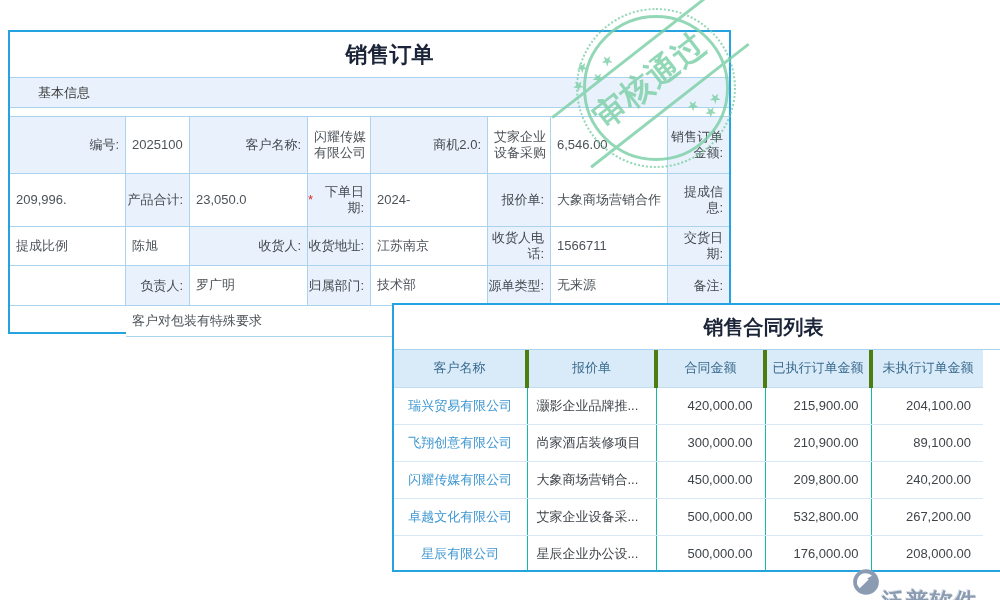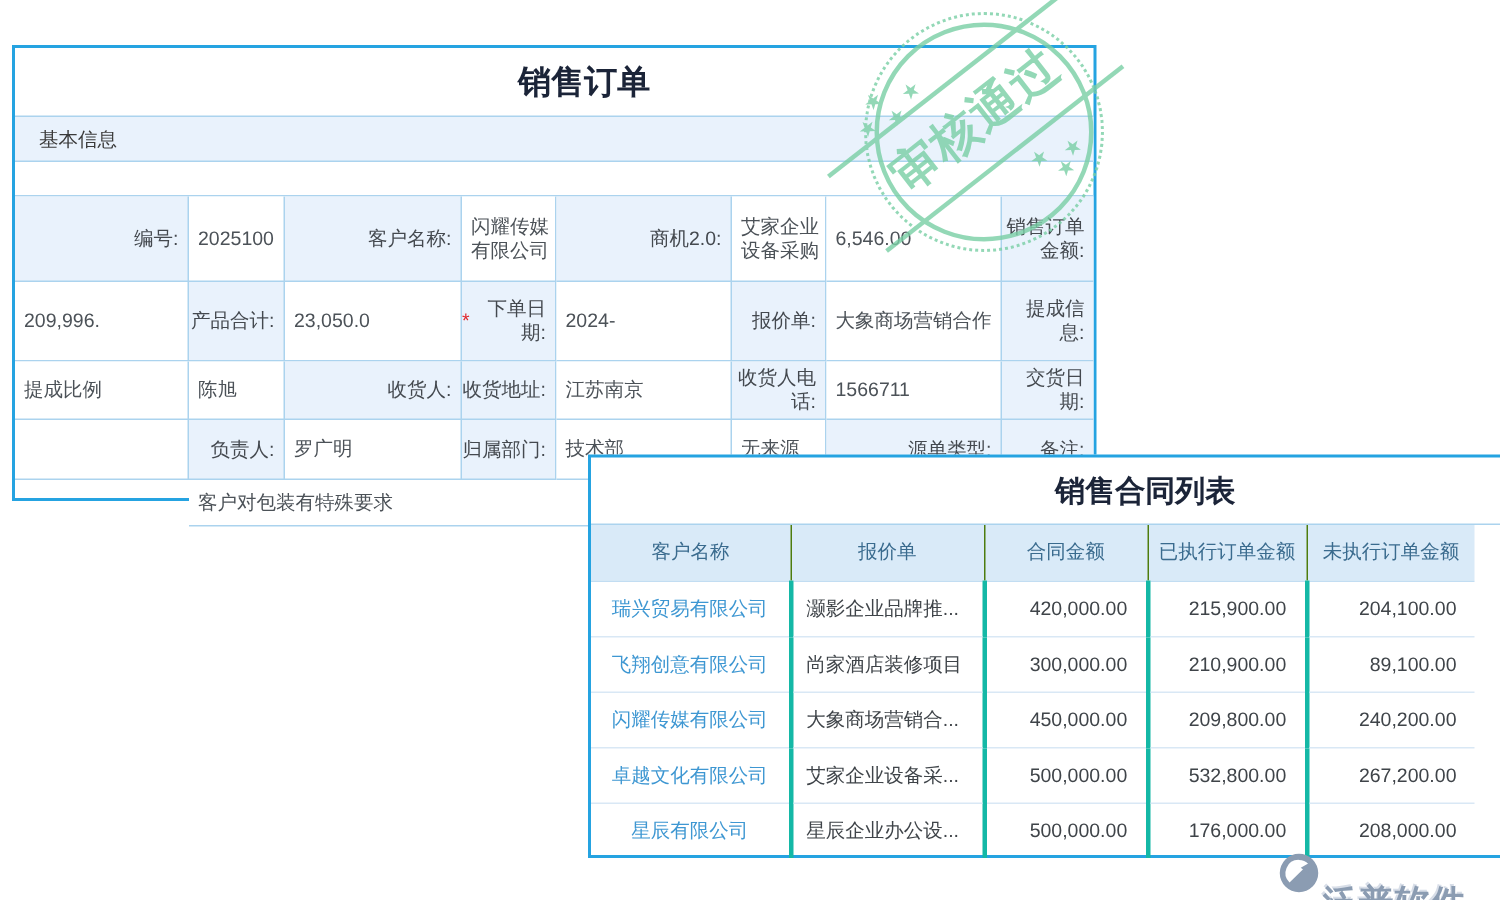--- a/index.html
+++ b/index.html
@@ -10,42 +10,42 @@
   
   .panel { position: absolute; background: #ffffff; border: 2px solid #25a3e1; }
   .form-panel { left: 8px; top: 30px; width: 723px; height: 304px; z-index: 1; }
   .contract-panel { left: 392px; top: 303px; width: 703px; height: 269px; z-index: 3; }
 
   .panel-title { height: 46px; display: flex; align-items: center; justify-content: center;
     font-size: 22px; font-weight: bold; color: #1b2438; border-bottom: 1px solid #abd3ee; padding-left: 40px; }
   .contract-panel .panel-title { height: 45px; font-size: 20px; }
 
   .section-bar { height: 30px; background: #e9f2fc; border-bottom: 1px solid #abd3ee;
-    display: flex; align-items: center; padding-left: 16px; font-size: 13px; color: #3a3a3a; }
-
-  
-  .form-grid { margin-top: 22px; display: grid; border-top: 1px solid #abd3ee;
+    display: flex; align-items: center; padding-left: 28px; font-size: 13px; color: #3a3a3a; }
+
+  
+  .form-grid { margin-top: 8px; display: grid; border-top: 1px solid #abd3ee;
     grid-template-columns: 116px 64px 118px 63px 117px 63px 117px 61px;
     grid-template-rows: 57px 53px 39px 40px 31px; }
   .cell { display: flex; align-items: center; font-size: 13px;
     border-right: 1px solid #abd3ee; border-bottom: 1px solid #abd3ee; overflow: hidden; }
   .cell:nth-child(8n) { border-right: none; }
   .lbl { background: #e9f2fc; justify-content: flex-end; padding-right: 6px;
     color: #44494f; text-align: right; line-height: 1.2; }
   .val { background: #ffffff; padding-left: 6px; padding-right: 4px;
     color: #4c5258; line-height: 1.25; }
   .req { color: #e0262b; margin-right: 2px; font-size: 13px; }
   .remark-val { grid-column: 2 / 9; border-right: none; }
 
   
   .ctable { border-collapse: collapse; width: 589px; table-layout: fixed; }
   .ctable th { height: 37px; background: #d9eaf8; color: #3a6b8e; font-size: 13px;
-    font-weight: normal; border-right: 1px solid #4d7c0f; border-bottom: 1px solid #c2ddf2; }
+    font-weight: normal; border-right: 4px solid #4d7c0f; border-bottom: 1px solid #c2ddf2; }
   .ctable td { height: 37px; font-size: 13px; color: #3f4449;
-    border-right: 3px solid #14b8a6; border-bottom: 1px solid #d9e8f5; overflow: hidden;
+    border-right: 1px solid #14b8a6; border-bottom: 1px solid #d9e8f5; overflow: hidden;
     white-space: nowrap; }
   .ctable th:last-child, .ctable td:last-child { border-right: none; }
   .ctable tr:last-child td { border-bottom: none; }
   td.link { color: #3e97d2; text-align: center; cursor: pointer; }
   td.quote { text-align: left; padding-left: 9px; }
   td.num { text-align: right; padding-right: 12px; }
 
   
   .stamp { position: absolute; left: 576px; top: 8px; width: 160px; height: 160px;
     z-index: 4; opacity: 0.8; pointer-events: none; color: #79cfa5; }
@@ -112,22 +112,22 @@
     <div class="cell val">江苏南京</div>
     <div class="cell lbl">收货人电话:</div>
     <div class="cell val">1566711</div>
 
     <div class="cell lbl">交货日期:</div>
     <div class="cell val"></div>
     <div class="cell lbl">负责人:</div>
     <div class="cell val">罗广明</div>
     <div class="cell lbl">归属部门:</div>
     <div class="cell val">技术部</div>
+    <div class="cell lbl">源单类型:</div>
     <div class="cell val">无来源</div>
-    <div class="cell lbl">源单类型:</div>
 
     <div class="cell lbl">备注:</div>
     <div class="cell val remark-val">客户对包装有特殊要求</div>
   </div>
 </div>
 
 <div class="stamp">
   <div class="ring-outer"></div>
   <div class="ring-inner"></div>
   <div class="rot">

